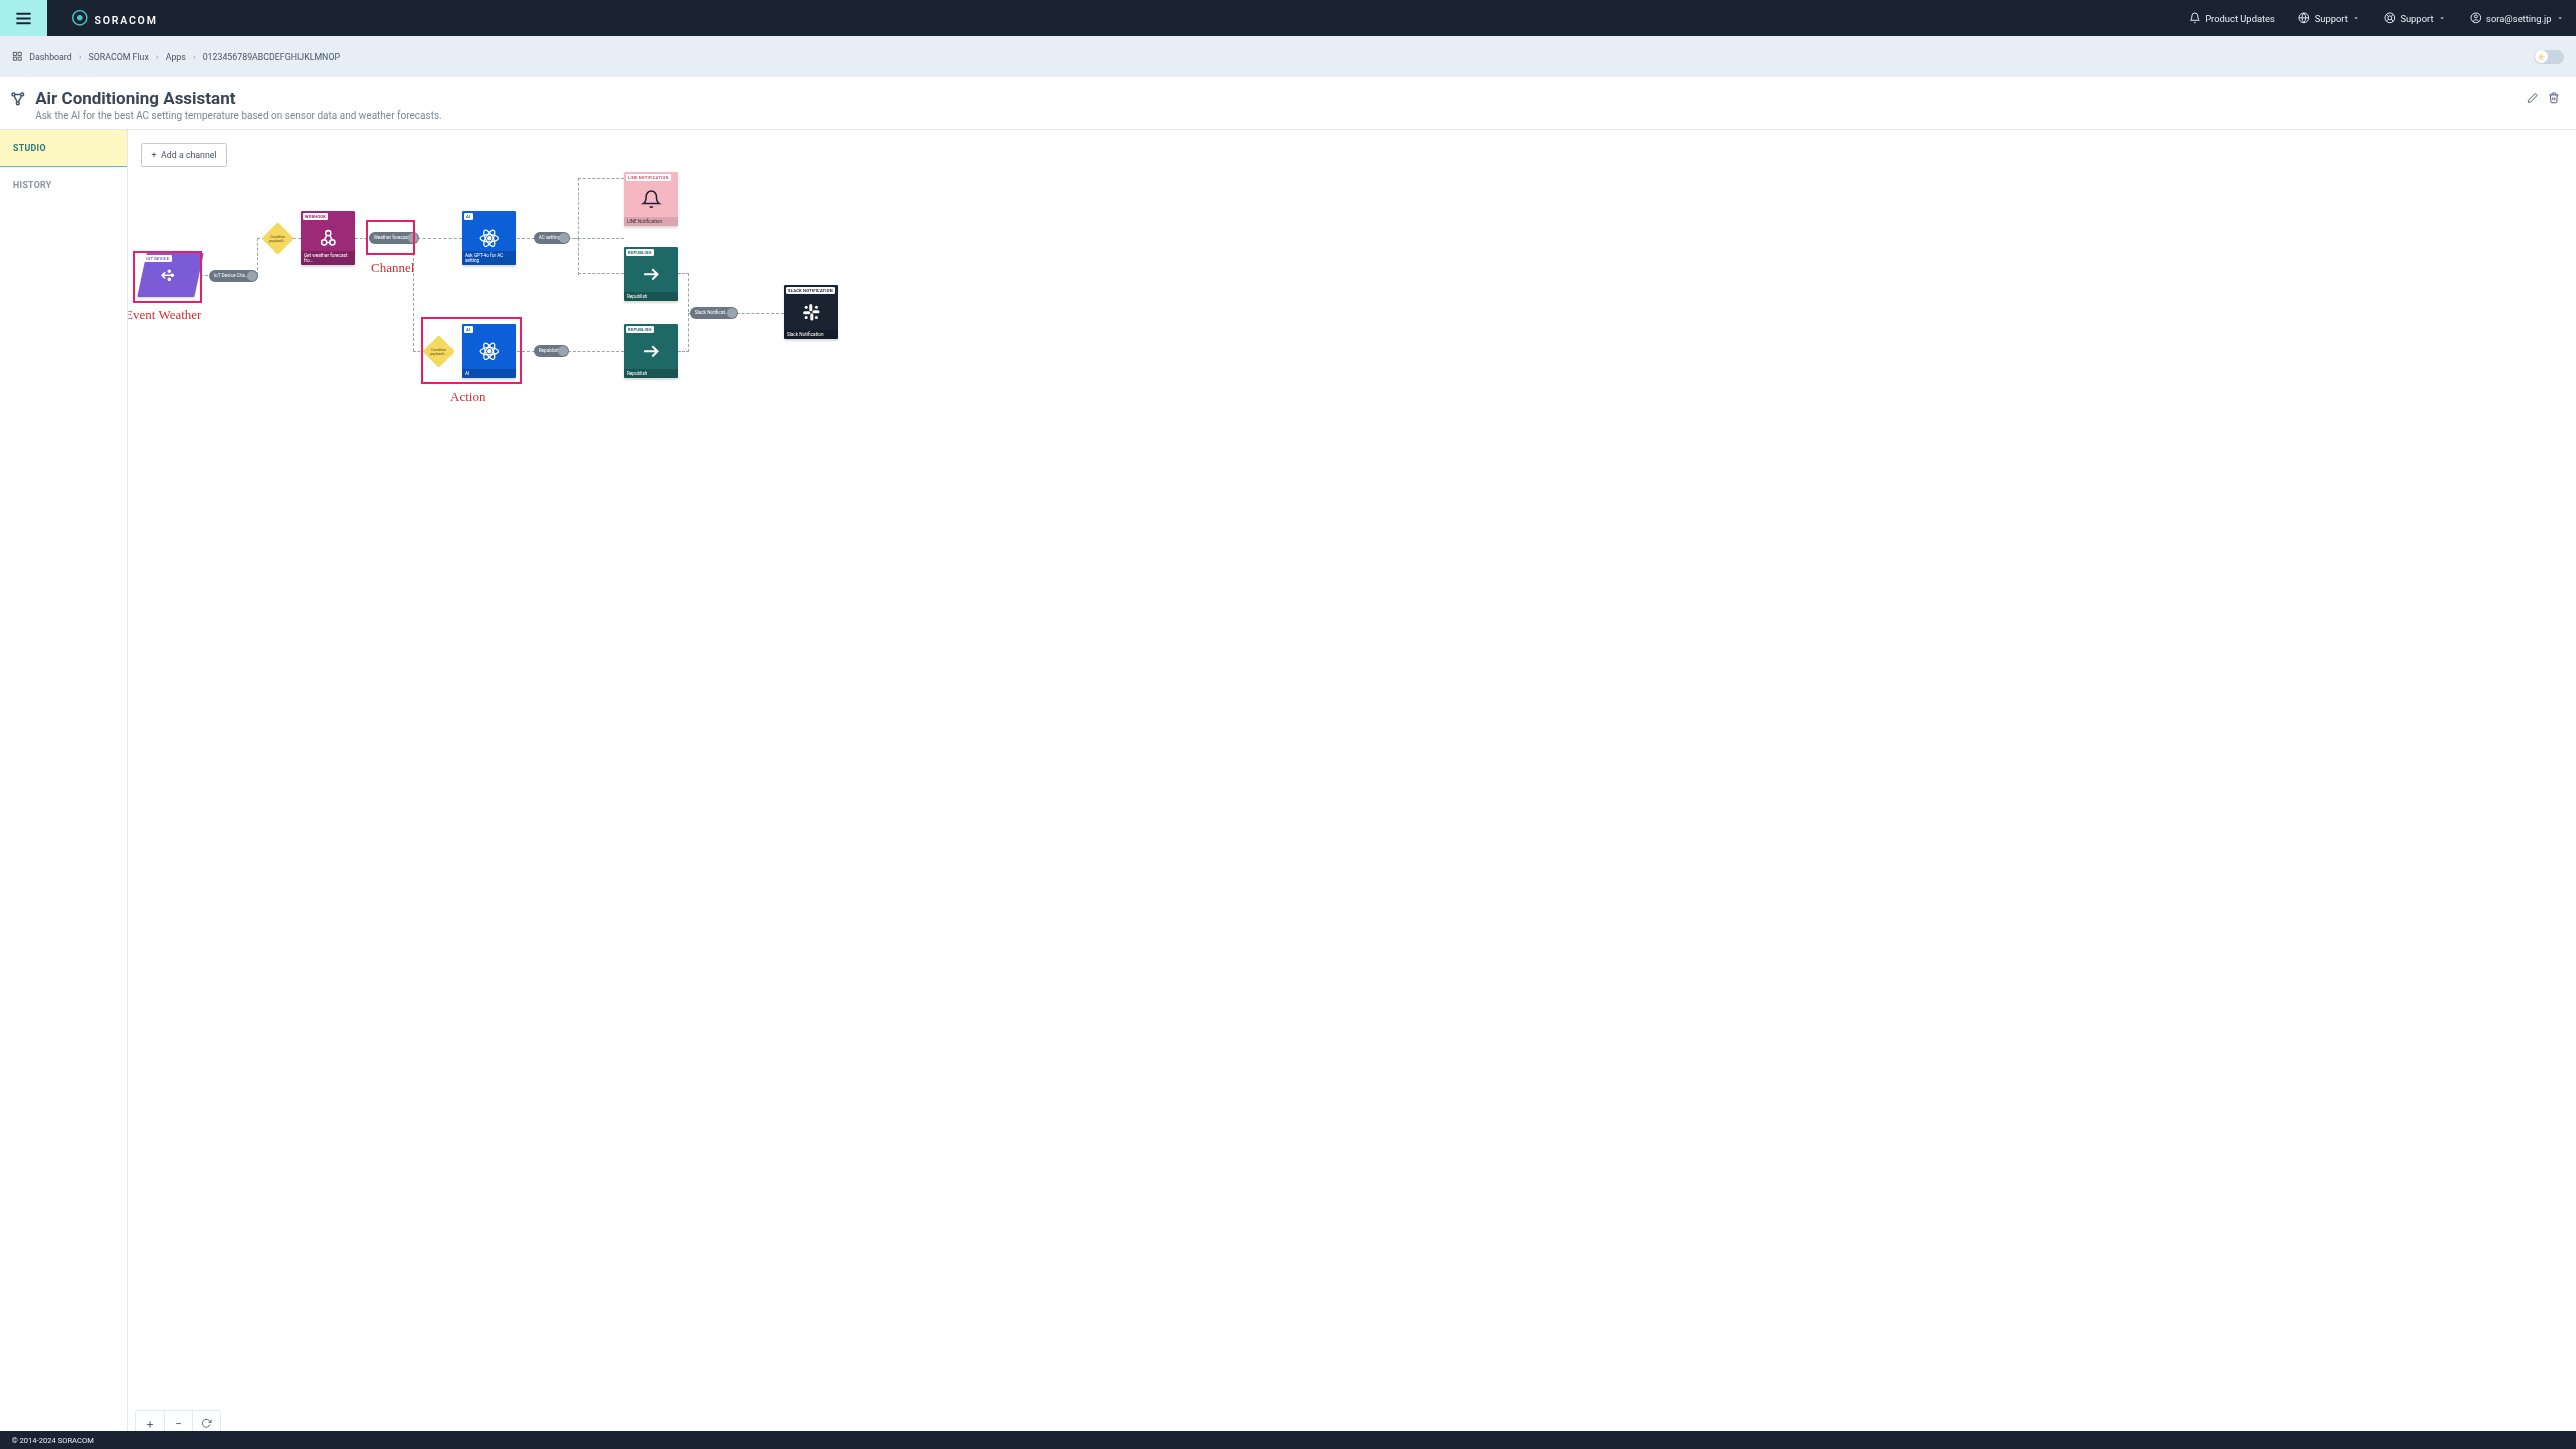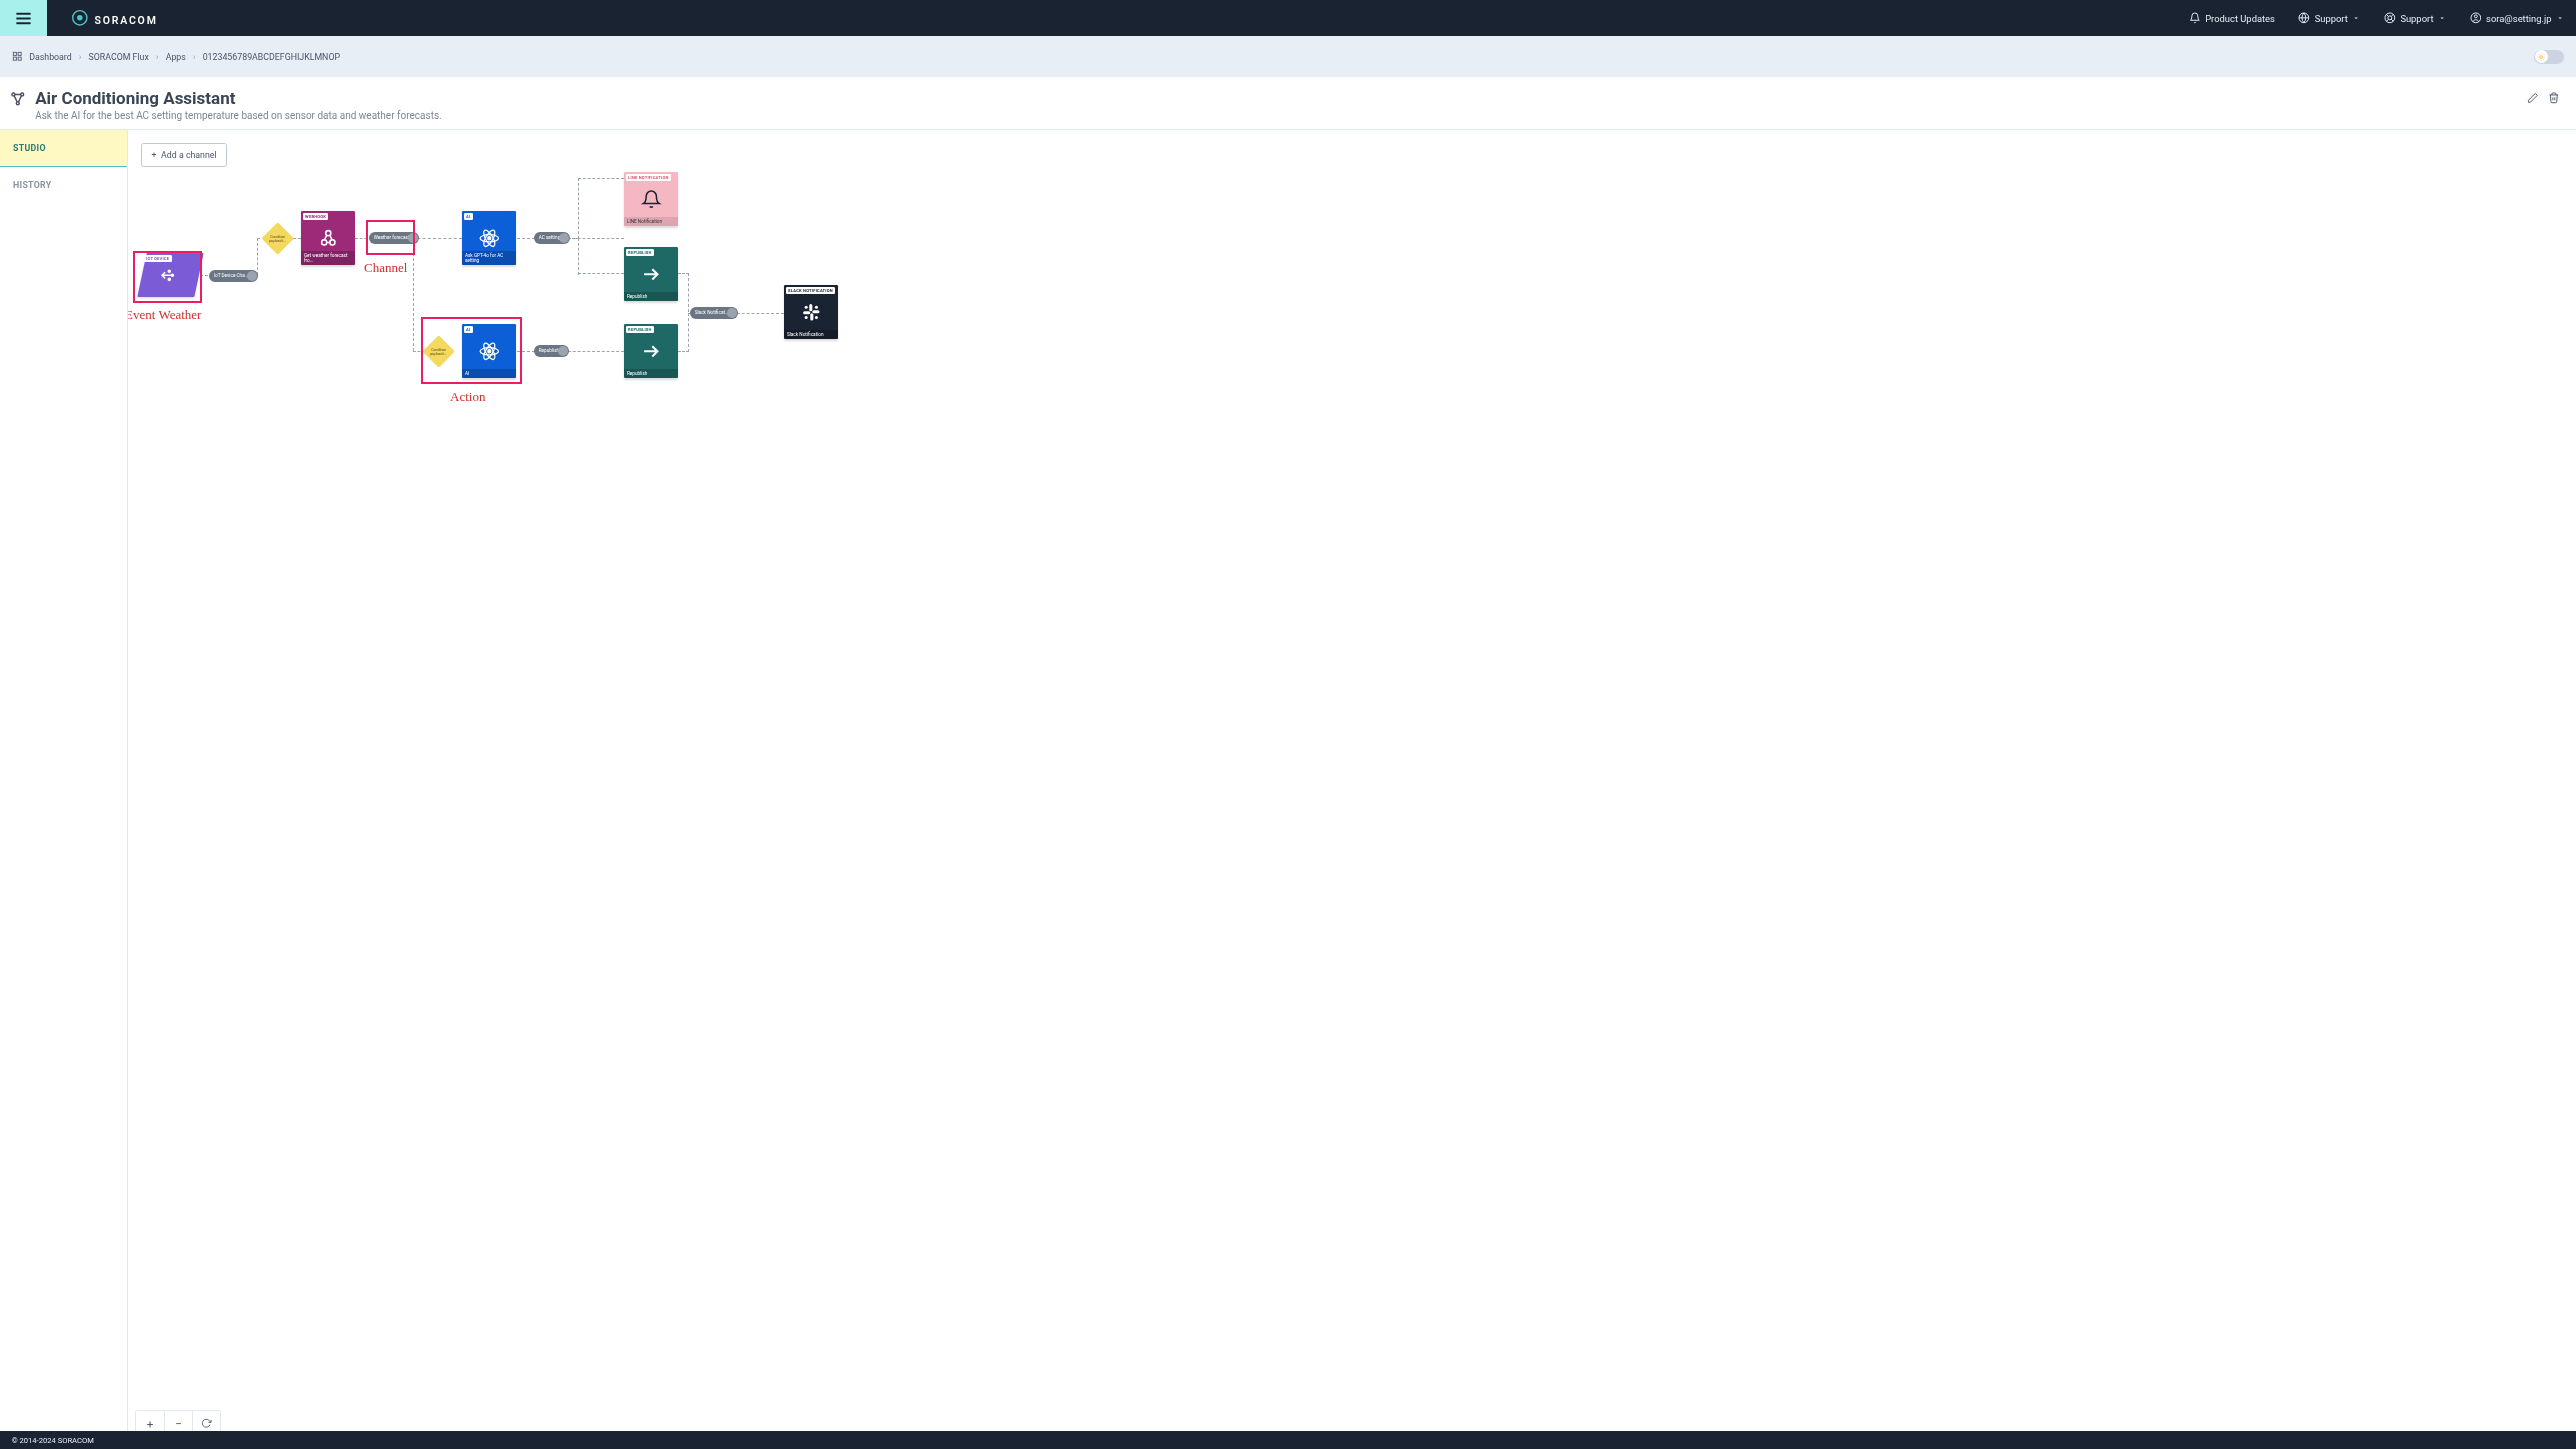--- a/index.html
+++ b/index.html
@@ -395,21 +395,21 @@
         </div>
       <div class="pill" style="left:562px; top:177px;">
           <span>Slack Notificat...</span>
         </div>
 
       <div class="hi-red" style="left:4.7px; top:121px; width:69px; height:52px;"></div>
       <div class="hi-red" style="left:238px; top:90px; width:49px; height:35px;"></div>
       <div class="hi-red" style="left:293px; top:187px; width:101px; height:67px;"></div>
 
       <div class="anno" style="left:-2.9px; top:177px;">Event Weather</div>
-      <div class="anno" style="left:236px; top:130px;">Channel</div>
+      <div class="anno" style="left:243px; top:130px;">Channel</div>
       <div class="anno" style="left:322px; top:259px;">Action</div>
 
     </div>
   </div>
 </div>
 
 <div class="footer">
   <span>© 2014-2024 SORACOM</span>
 </div>
 

